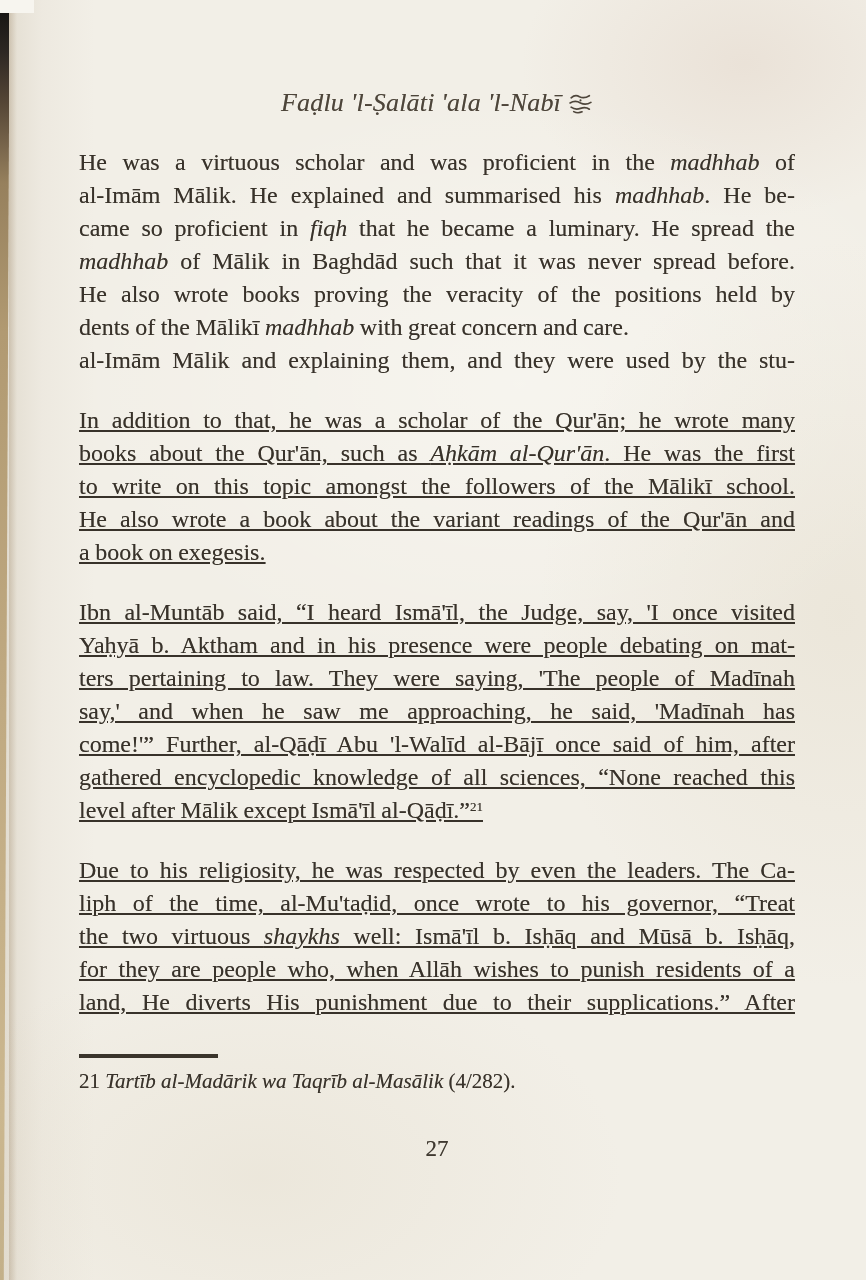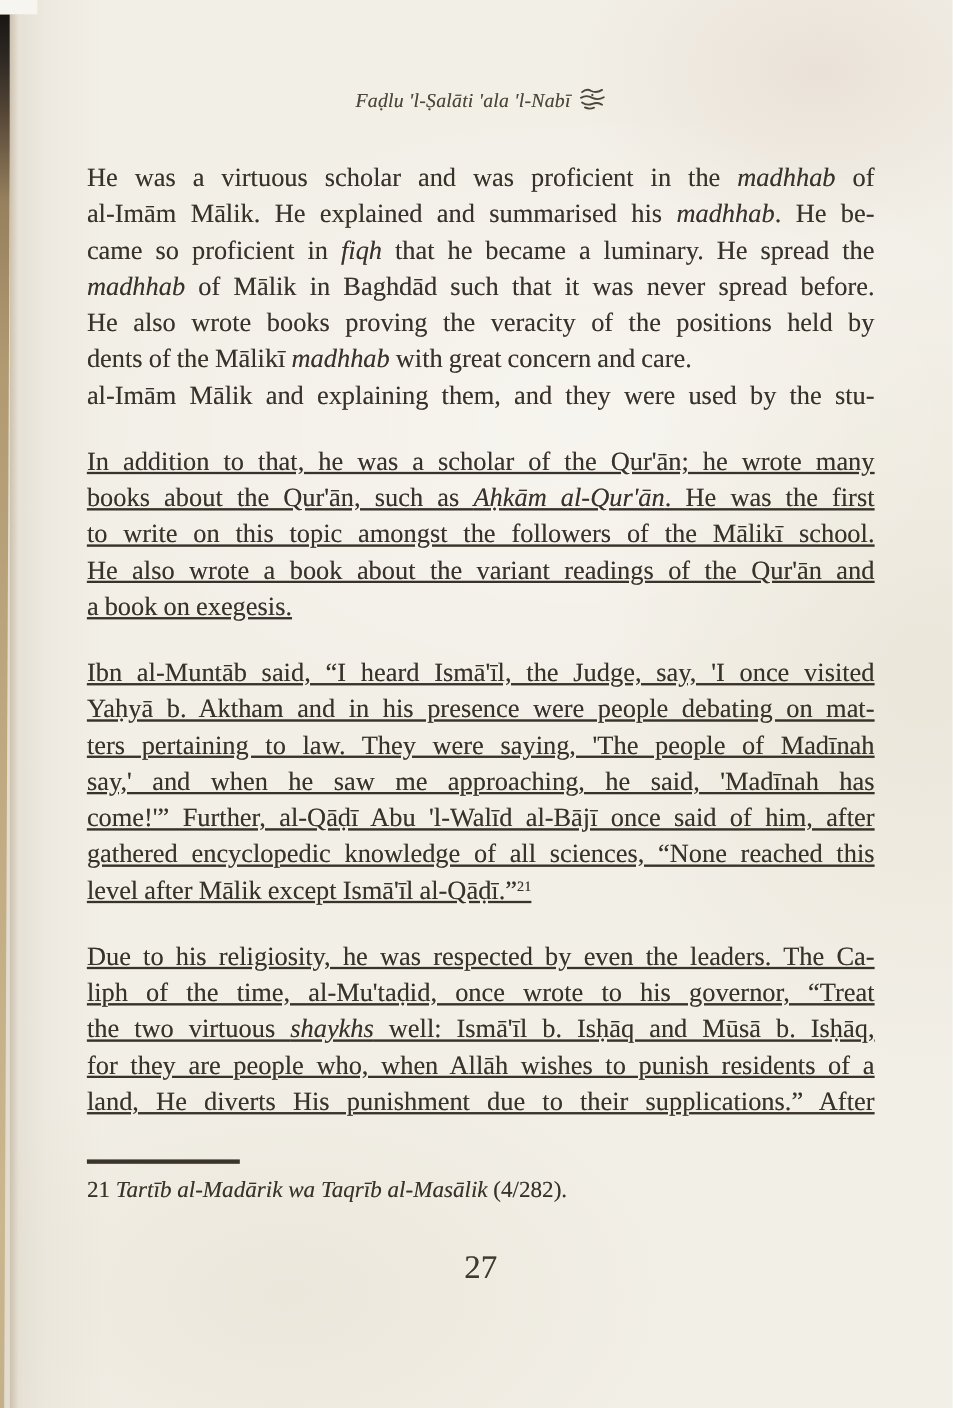--- a/index.html
+++ b/index.html
@@ -49,25 +49,25 @@
   .corner-notch {
     position: absolute;
     left: 0; top: 0;
     width: 34px; height: 13px;
     background: #f7f5ef;
   }
 
   .running-head {
     position: absolute;
     left: 79px;
-    top: 78px;
+    top: 88px;
     width: 716px;
     text-align: center;
     font-style: italic;
-    font-size: 18px;
+    font-size: 26px;
     color: #4d453a;
     letter-spacing: 0.2px;
     text-shadow: 0 0 0.5px rgba(77,69,58,0.55);
     white-space: nowrap;
   }
   .running-head .honorific {
     display: inline-block;
     vertical-align: -4px;
     margin-left: 7px;
   }
@@ -117,21 +117,21 @@
     text-shadow: 0 0 0.5px rgba(56,50,42,0.5);
   }
   .footnote .line { text-align: left; text-align-last: left; }
 
   .page-number {
     position: absolute;
     left: 79px;
     top: 1136px;
     width: 716px;
     text-align: center;
-    font-size: 30px;
+    font-size: 23px;
     color: #3f3930;
     text-shadow: 0 0 0.5px rgba(63,57,48,0.5);
   }
 </style>
 </head>
 <body>
 
 <div class="scan">
 
   <div class="corner-notch"></div>

